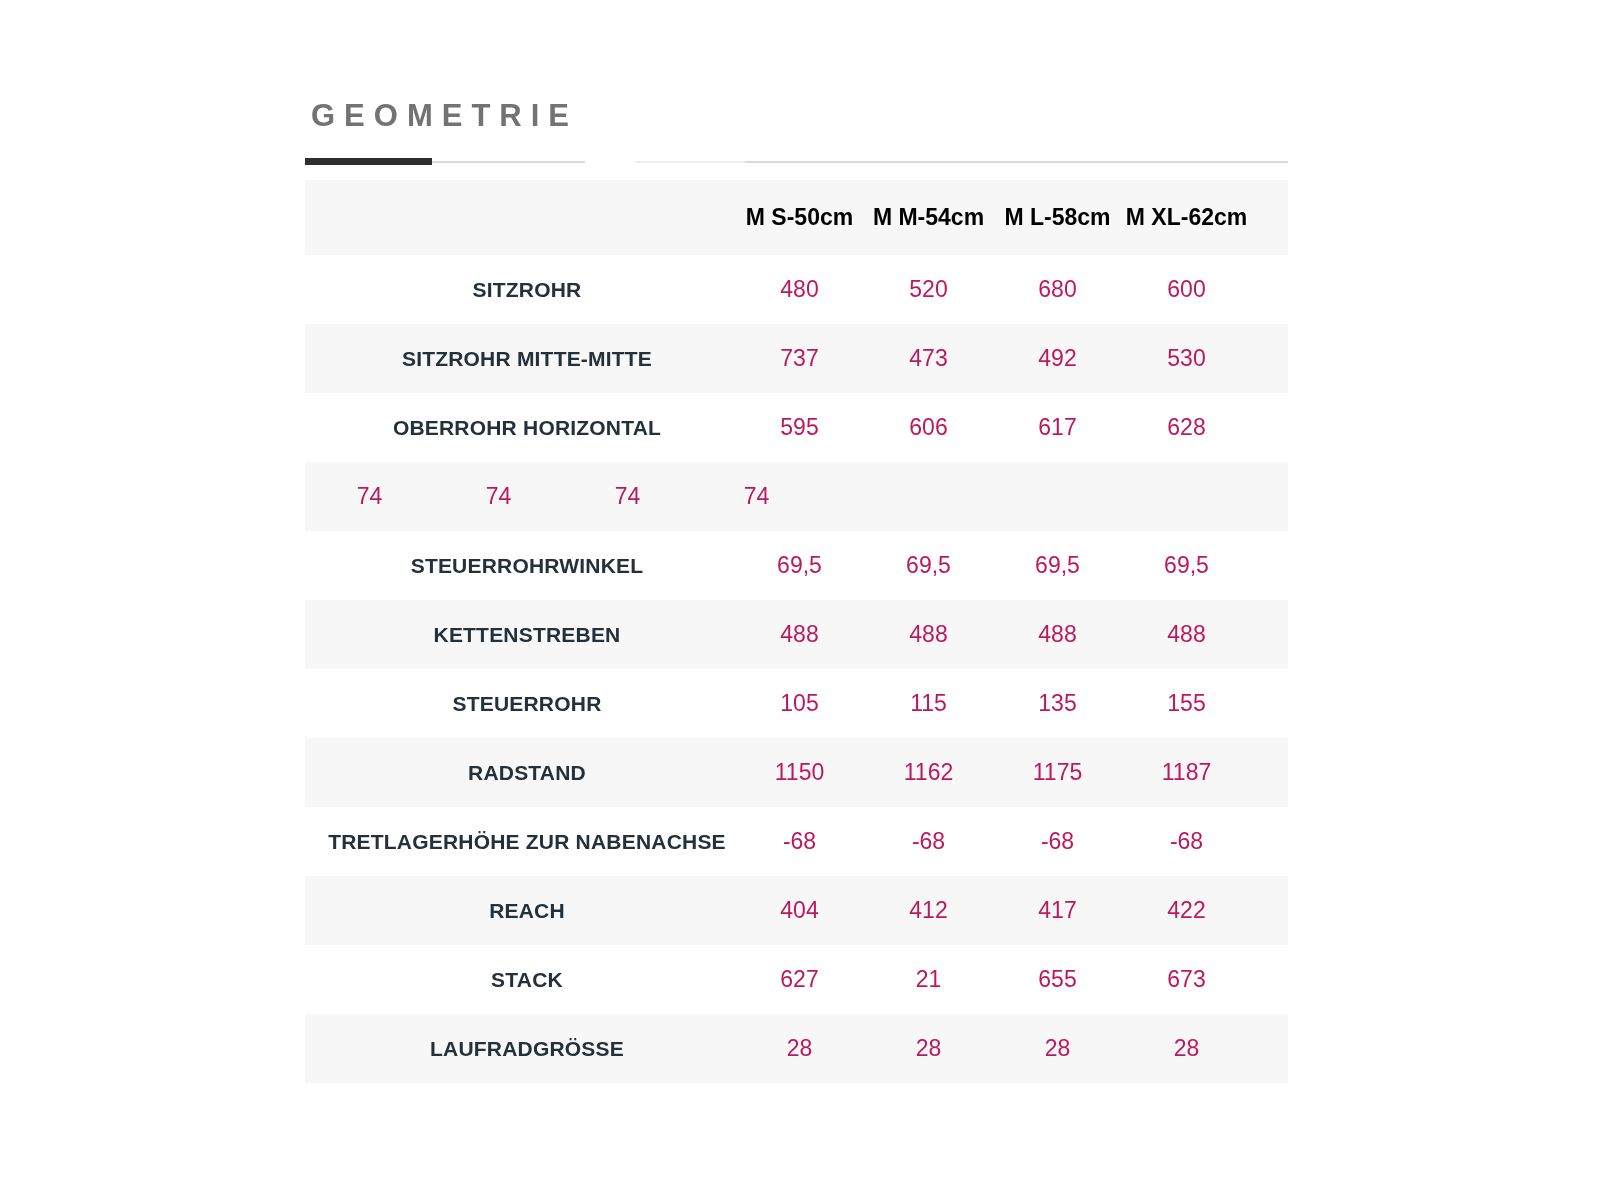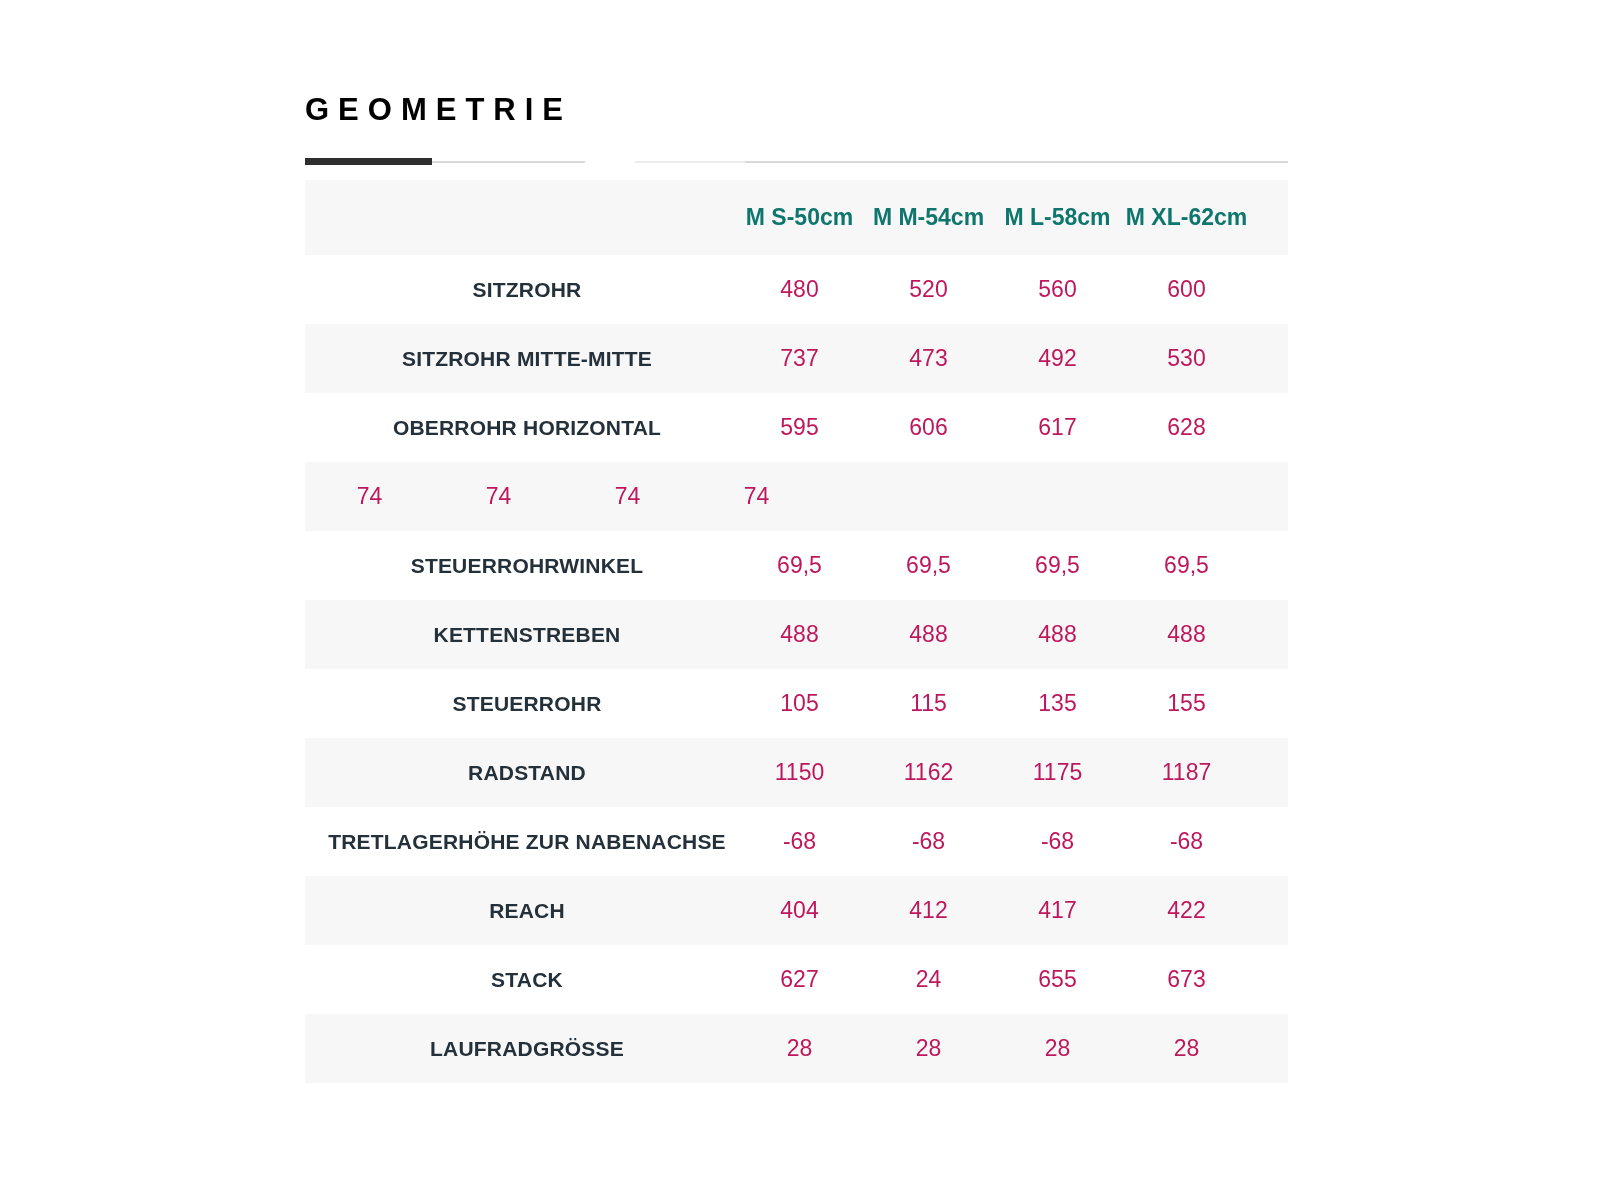--- a/index.html
+++ b/index.html
@@ -11,25 +11,25 @@
     font-family: "Liberation Sans", sans-serif;
     color: #27323c;
     position: relative;
   }
   .page { position: absolute; inset: 0; background: #ffffff; }
 
   .title {
     position: absolute;
     left: 305px;
     top: 92px;
-    margin: 0;
+    margin: 6px;
     font-size: 31px;
     font-weight: 700;
     letter-spacing: 9px;
-    color: #000000;
+    color: #737373;
   }
 
   .divider {
     position: absolute;
     left: 305px;
     top: 158px;
     width: 983px;
     height: 8px;
     display: flex;
     align-items: flex-start;
@@ -76,21 +76,21 @@
   }
   .td.val {
     width: 129px;
     text-align: center;
     font-size: 23px;
     font-weight: 400;
     color: #be185d;
   }
   .tr.head .td.val {
     font-weight: 700;
-    color: #0f766e;
+    color: #000000;
   }
 </style>
 </head>
 <body>
 
 <div class="page">
 
   <h1 class="title">GEOMETRIE</h1>
 
   <div class="divider">
@@ -105,21 +105,21 @@
       <div class="td val">M S-50cm</div>
       <div class="td val">M M-54cm</div>
       <div class="td val">M L-58cm</div>
       <div class="td val">M XL-62cm</div>
     </div>
 
     <div class="tr">
       <div class="td label">SITZROHR</div>
       <div class="td val">480</div>
       <div class="td val">520</div>
-      <div class="td val">560</div>
+      <div class="td val">680</div>
       <div class="td val">600</div>
     </div>
 
     <div class="tr">
       <div class="td label">SITZROHR MITTE-MITTE</div>
       <div class="td val">737</div>
       <div class="td val">473</div>
       <div class="td val">492</div>
       <div class="td val">530</div>
     </div>
@@ -183,21 +183,21 @@
       <div class="td label">REACH</div>
       <div class="td val">404</div>
       <div class="td val">412</div>
       <div class="td val">417</div>
       <div class="td val">422</div>
     </div>
 
     <div class="tr">
       <div class="td label">STACK</div>
       <div class="td val">627</div>
-      <div class="td val">24</div>
+      <div class="td val">21</div>
       <div class="td val">655</div>
       <div class="td val">673</div>
     </div>
 
     <div class="tr">
       <div class="td label">LAUFRADGRÖSSE</div>
       <div class="td val">28</div>
       <div class="td val">28</div>
       <div class="td val">28</div>
       <div class="td val">28</div>

